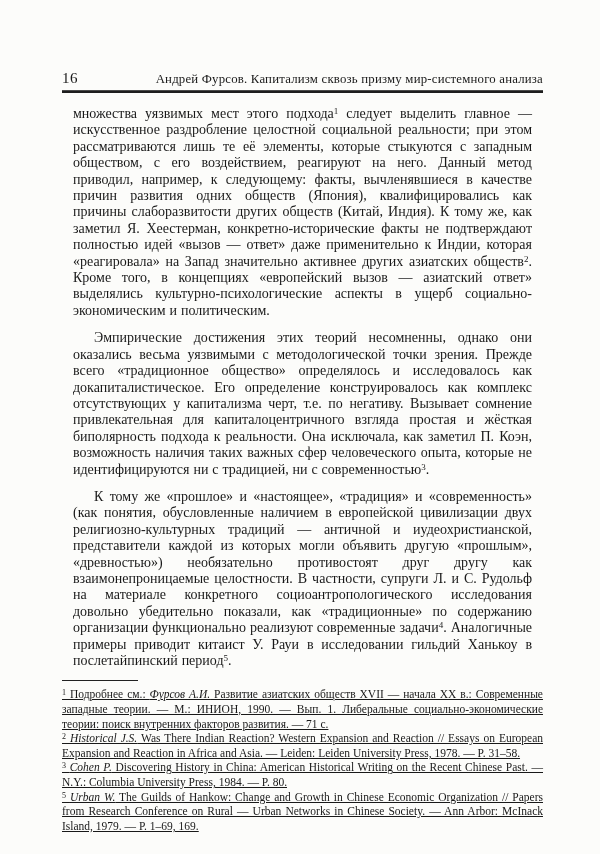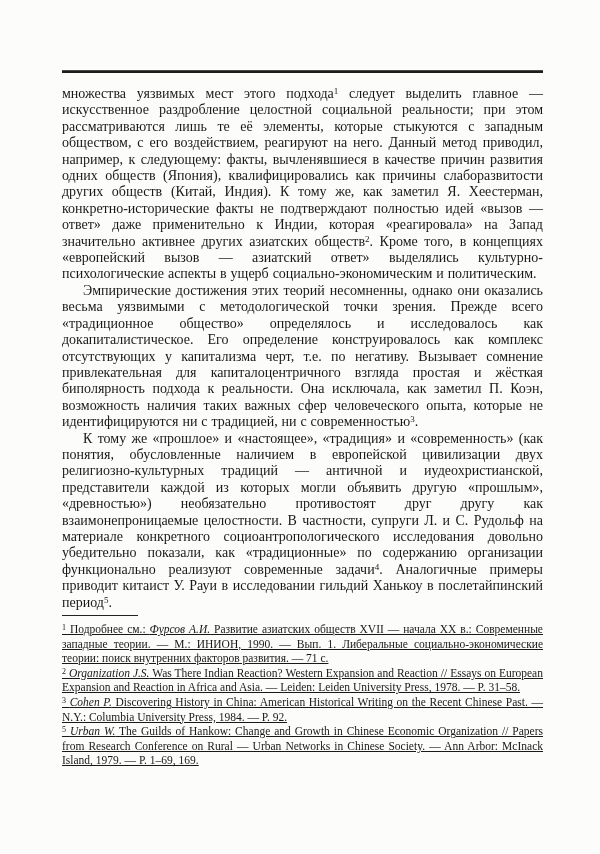--- a/index.html
+++ b/index.html
@@ -31,21 +31,21 @@
     font-size: 12.8px;
     letter-spacing: 0.2px;
   }
   .header-rule {
     height: 2px;
     border-top: 1px solid #4a4a4a;
     border-bottom: 2px solid #1d1d1d;
   }
   main { margin-top: 13px; }
   .para {
-    margin: 0;
+    margin: 11px;
     font-size: 14px;
     line-height: 16.4px;
     text-align: justify;
     word-spacing: 0.4px;
   }
   .para.indent { text-indent: 21px; }
   .fn-ref {
     font-size: 9px;
     line-height: 0;
     vertical-align: 4px;
@@ -70,37 +70,41 @@
     vertical-align: 3px;
   }
   .fn-author { font-style: italic; }
 </style>
 </head>
 <body>
 
 <div class="page">
 
   <header>
+    <div class="header-row">
+      <span class="page-number">16</span>
+      <span class="running-title">Андрей Фурсов. Капитализм сквозь призму мир-системного анализа</span>
+    </div>
     <div class="header-rule"></div>
   </header>
 
   <main>
     <p class="para"><span>множества уязвимых мест этого подхода</span><sup class="fn-ref">1</sup><span> следует выделить главное — искусственное раздробление целостной социальной реальности; при этом рассматриваются лишь те её элементы, которые стыкуются с западным обществом, с его воздействием, реагируют на него. Данный метод приводил, например, к следующему: факты, вычленявшиеся в качестве причин развития одних обществ (Япония), квалифицировались как причины слаборазвитости других обществ (Китай, Индия). К тому же, как заметил Я. Хеестерман, конкретно-исторические факты не подтверждают полностью идей «вызов — ответ» даже применительно к Индии, которая «реагировала» на Запад значительно активнее других азиатских обществ</span><sup class="fn-ref">2</sup><span>. Кроме того, в концепциях «европейский вызов — азиатский ответ» выделялись культурно-психологические аспекты в ущерб социально-экономическим и политическим.</span></p>
 
     <p class="para indent"><span>Эмпирические достижения этих теорий несомненны, однако они оказались весьма уязвимыми с методологической точки зрения. Прежде всего «традиционное общество» определялось и исследовалось как докапиталистическое. Его определение конструировалось как комплекс отсутствующих у капитализма черт, т.е. по негативу. Вызывает сомнение привлекательная для капиталоцентричного взгляда простая и жёсткая биполярность подхода к реальности. Она исключала, как заметил П. Коэн, возможность наличия таких важных сфер человеческого опыта, которые не идентифицируются ни с традицией, ни с современностью</span><sup class="fn-ref">3</sup><span>.</span></p>
 
     <p class="para indent"><span>К тому же «прошлое» и «настоящее», «традиция» и «современность» (как понятия, обусловленные наличием в европейской цивилизации двух религиозно-культурных традиций — античной и иудеохристианской, представители каждой из которых могли объявить другую «прошлым», «древностью») необязательно противостоят друг другу как взаимонепроницаемые целостности. В частности, супруги Л. и С. Рудольф на материале конкретного социоантропологического исследования довольно убедительно показали, как «традиционные» по содержанию организации функционально реализуют современные задачи</span><sup class="fn-ref">4</sup><span>. Аналогичные примеры приводит китаист У. Рауи в исследовании гильдий Ханькоу в послетайпинский период</span><sup class="fn-ref">5</sup><span>.</span></p>
   </main>
 
   <footer>
     <hr class="fn-rule">
 
     <p class="footnote"><sup class="fn-marker">1</sup><span> Подробнее см.: </span><i class="fn-author">Фурсов А.И.</i><span> Развитие азиатских обществ XVII — начала XX в.: Современные западные теории. — М.: ИНИОН, 1990. — Вып. 1. Либеральные социально-экономические теории: поиск внутренних факторов развития. — 71 с.</span></p>
 
-    <p class="footnote"><sup class="fn-marker">2</sup><span> </span><i class="fn-author">Organization J.S.</i><span> Was There Indian Reaction? Western Expansion and Reaction // Essays on European Expansion and Reaction in Africa and Asia. — Leiden: Leiden University Press, 1978. — P. 31–58.</span></p>
+    <p class="footnote"><sup class="fn-marker">2</sup><span> </span><i class="fn-author">Historical J.S.</i><span> Was There Indian Reaction? Western Expansion and Reaction // Essays on European Expansion and Reaction in Africa and Asia. — Leiden: Leiden University Press, 1978. — P. 31–58.</span></p>
 
-    <p class="footnote"><sup class="fn-marker">3</sup><span> </span><i class="fn-author">Cohen P.</i><span> Discovering History in China: American Historical Writing on the Recent Chinese Past. — N.Y.: Columbia University Press, 1984. — P. 92.</span></p>
+    <p class="footnote"><sup class="fn-marker">3</sup><span> </span><i class="fn-author">Cohen P.</i><span> Discovering History in China: American Historical Writing on the Recent Chinese Past. — N.Y.: Columbia University Press, 1984. — P. 80.</span></p>
 
 
     <p class="footnote"><sup class="fn-marker">5</sup><span> </span><i class="fn-author">Urban W.</i><span> The Guilds of Hankow: Change and Growth in Chinese Economic Organization // Papers from Research Conference on Rural — Urban Networks in Chinese Society. — Ann Arbor: McInack Island, 1979. — P. 1–69, 169.</span></p>
   </footer>
 
 </div>
 
 </body></html>

